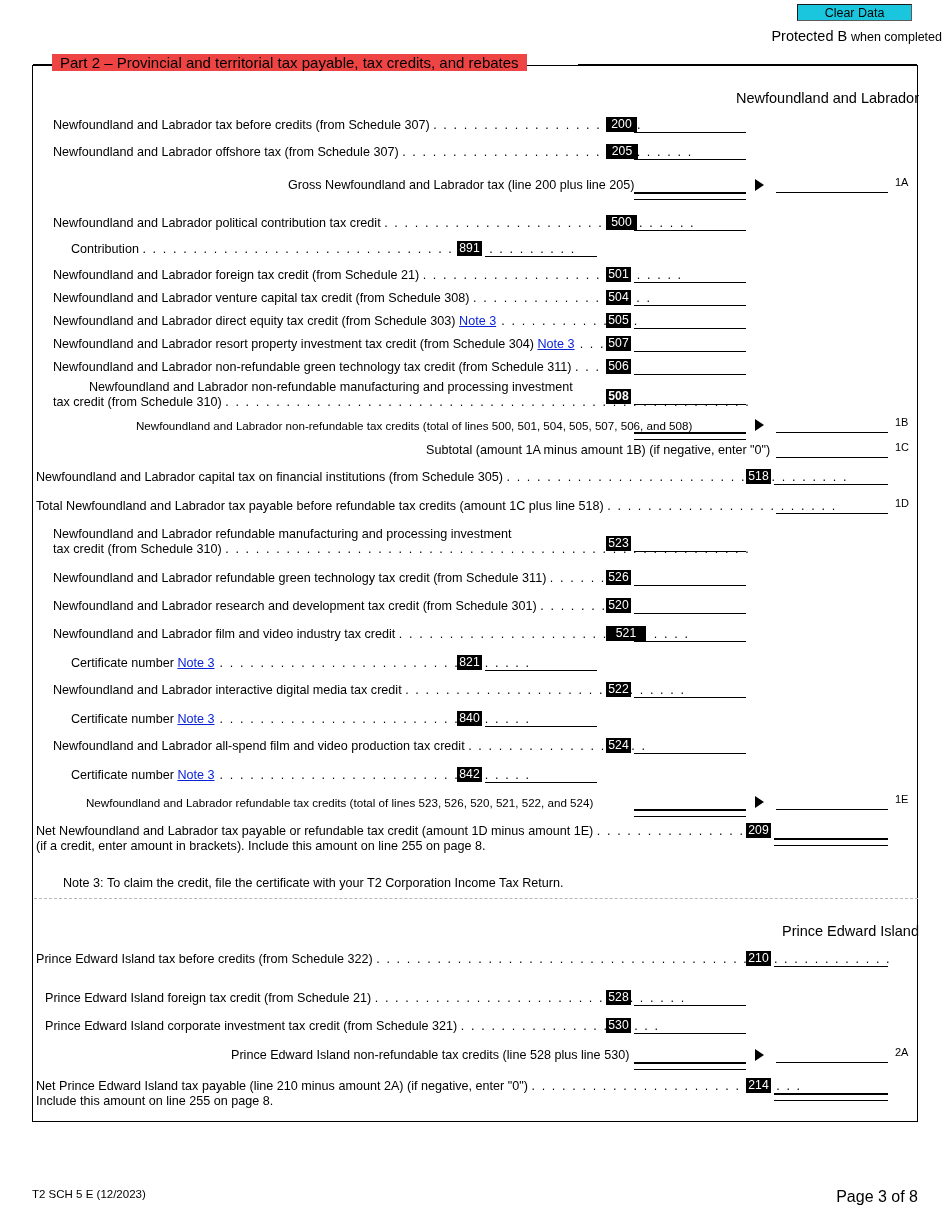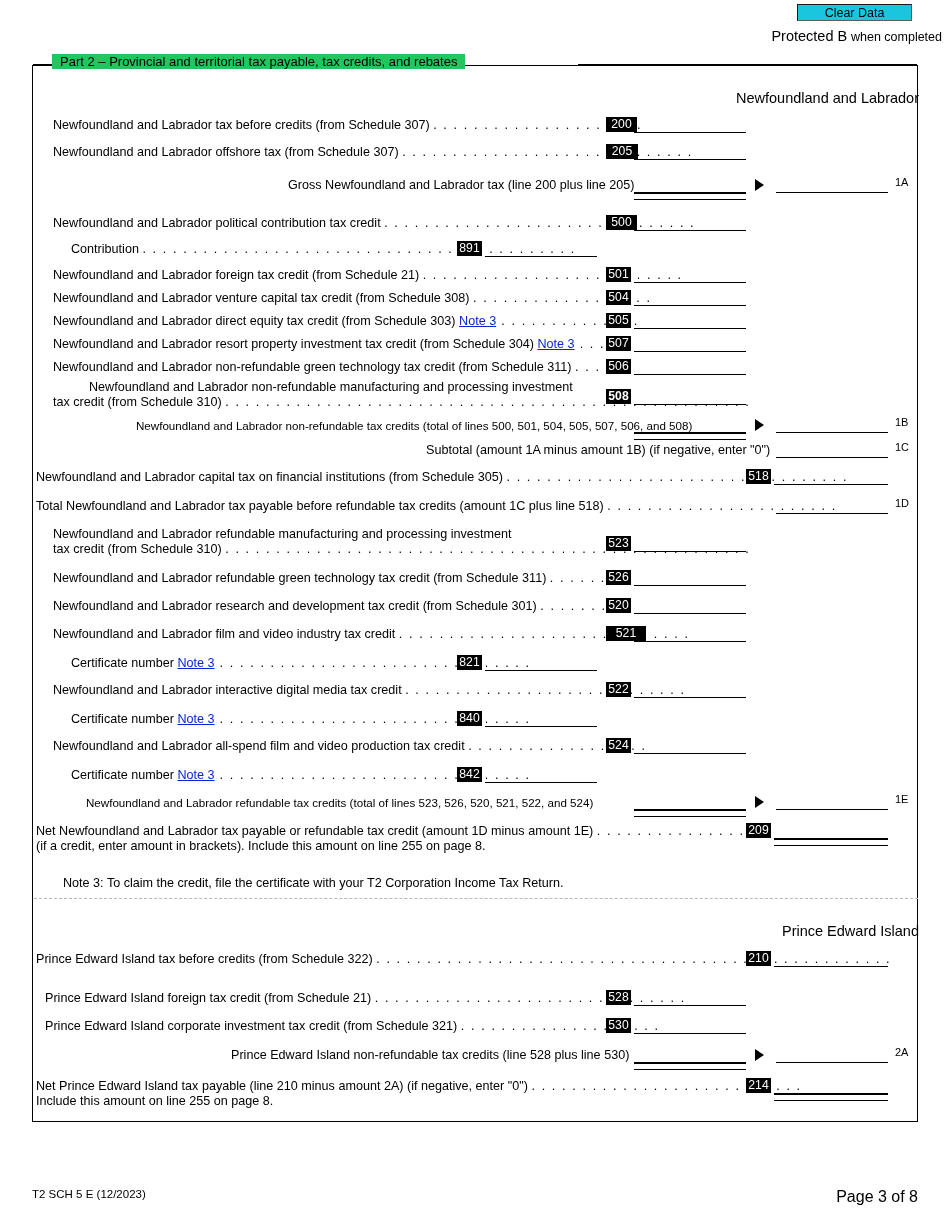--- a/index.html
+++ b/index.html
@@ -34,22 +34,22 @@
 
   
   .part-box{
     position:absolute; left:32px; top:65px;
     width:886px; height:1057px;
     border:1px solid #000;
     box-sizing:border-box;
   }
   .part-title{
     position:absolute; left:52px; top:54px;
-    background:#22c55e; padding:0 8px;
-    font-size:13px; white-space:nowrap;
+    background:#ef4444; padding:0 8px;
+    font-size:15px; white-space:nowrap;
     z-index:3;
   }
   .title-rule-l{
     position:absolute; left:33px; top:64px; width:22px; height:1px;
     background:#000; z-index:2;
   }
   .title-rule-r{
     position:absolute; left:578px; top:64px; width:339px; height:1px;
     background:#000; z-index:2;
   }

